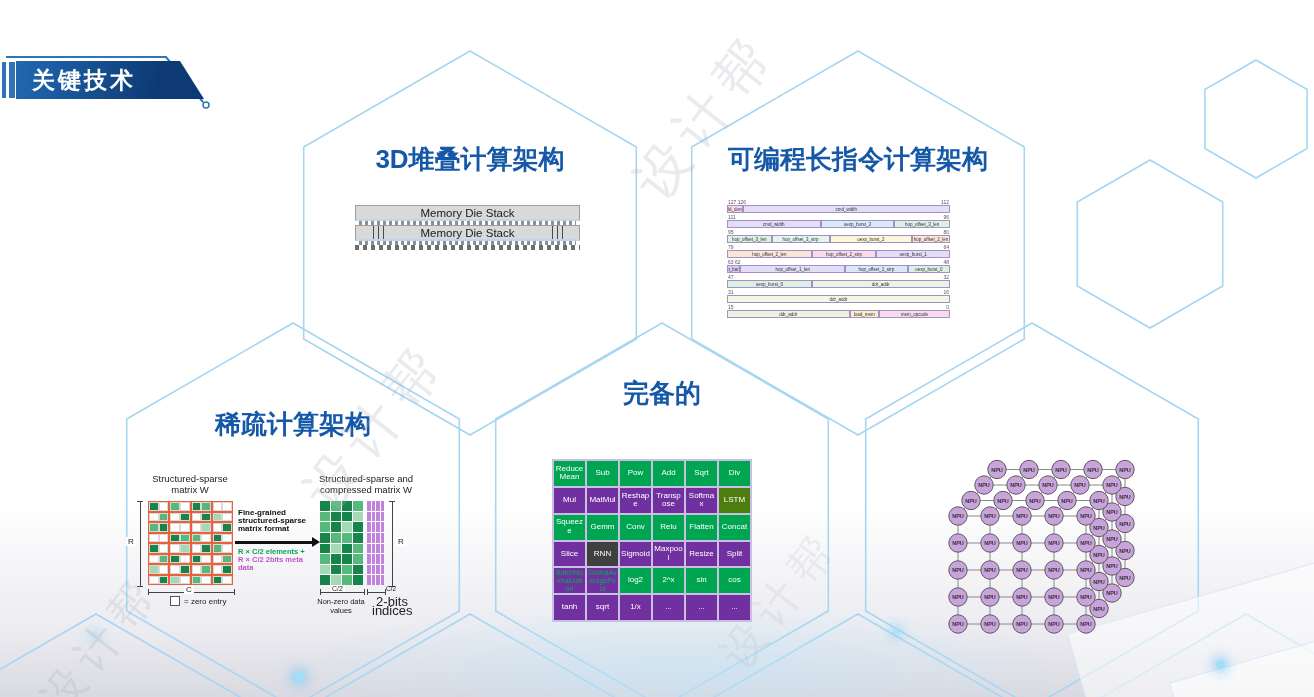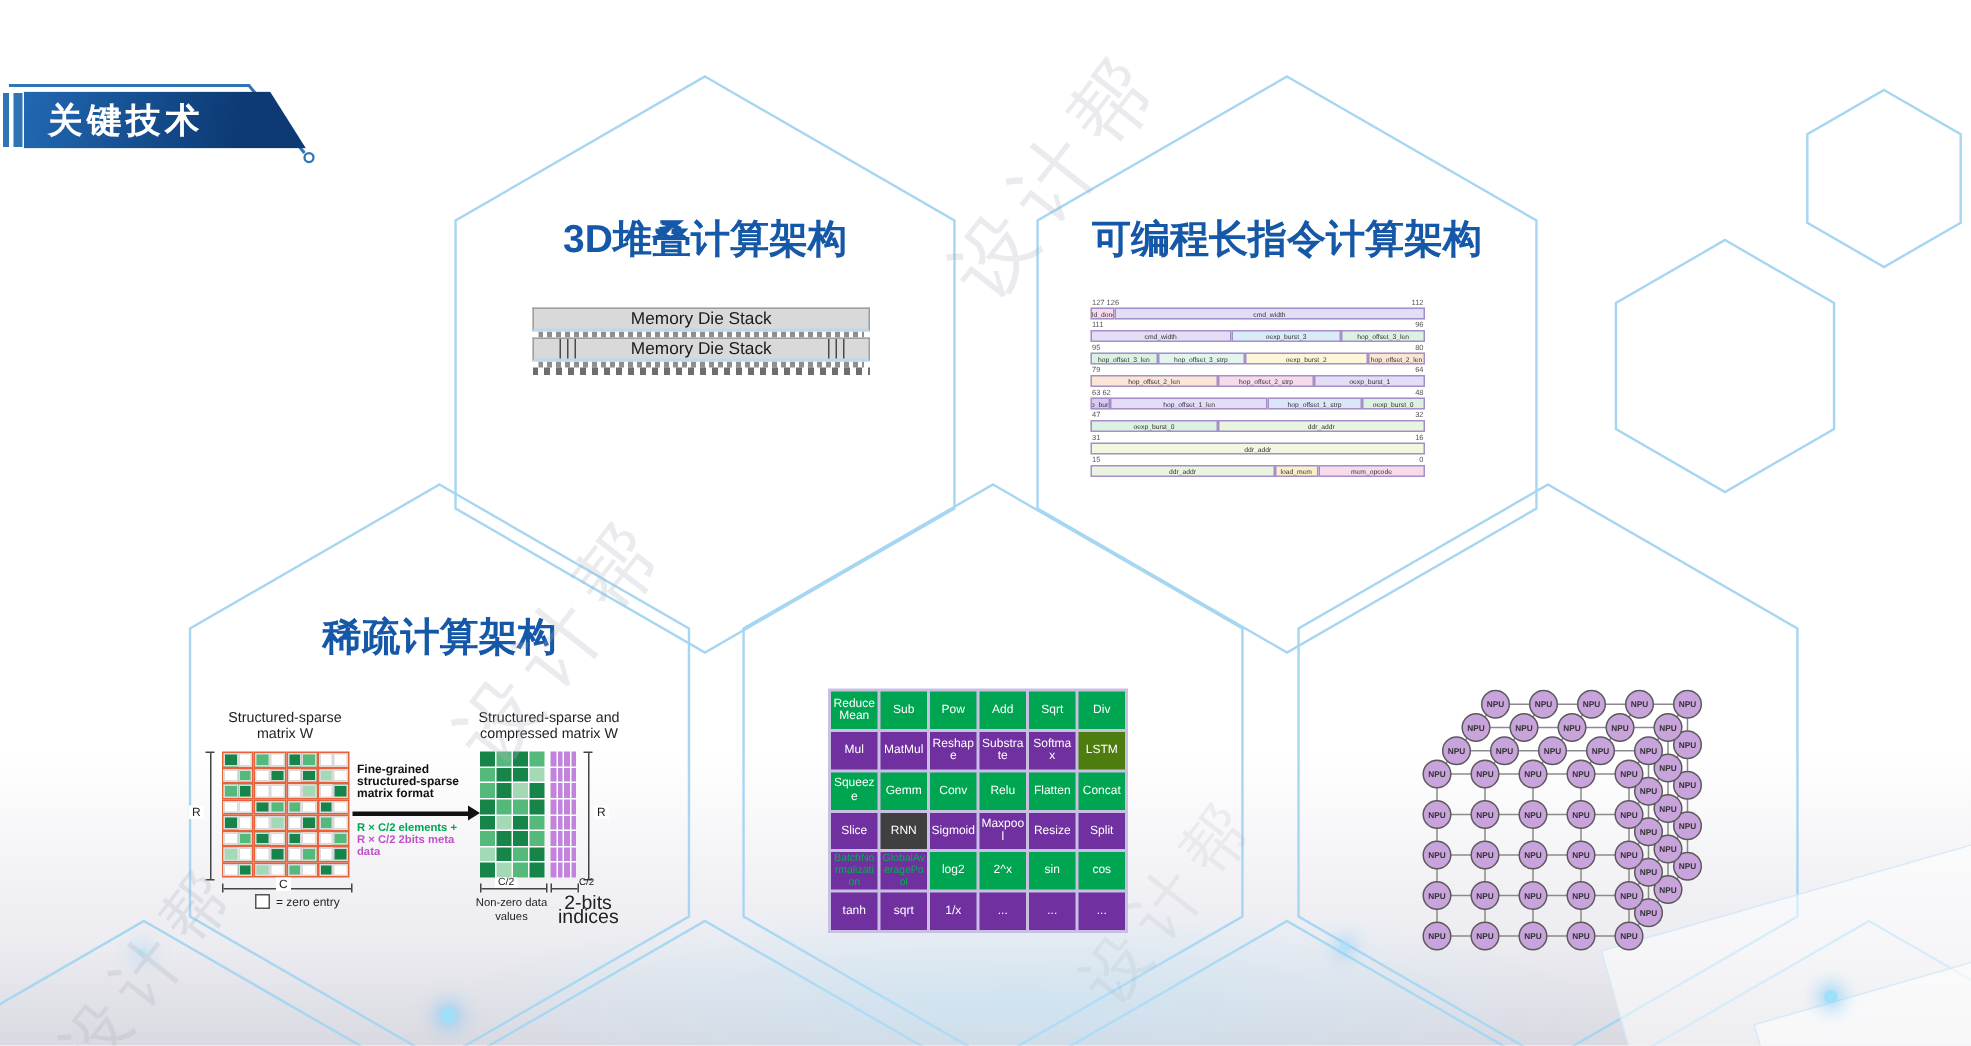--- a/index.html
+++ b/index.html
@@ -121,20 +121,21 @@
 
 <div class="wm" style="left:610px;top:80px;">设计帮</div>
 <div class="wm" style="left:280px;top:390px;">设计帮</div>
 <div class="wm" style="left:20px;top:615px;font-size:44px;">设计帮</div>
 <div class="wm" style="left:700px;top:570px;font-size:44px;opacity:.7;">设计帮</div>
 
 <div class="hex-title" style="left:330px;top:143px;width:280px;">3D堆叠计算架构</div>
 <div class="hex-title" style="left:700px;top:143px;width:316px;">可编程长指令计算架构</div>
 <div class="hex-title" style="left:153px;top:408px;width:280px;">稀疏计算架构</div>
 <div class="hex-title" style="left:512px;top:377px;width:300px;">
+  <div>完备的</div>
 </div>
 <div class="hex-title" style="left:882px;top:377px;width:300px;">
 </div>
 
 <div id="stack">
   <div id="stack-dies">
       <div class="die" style="border-bottom: 2px solid rgb(189, 215, 238);">Memory Die Stack</div>
       <div class="bump"></div>
       <div class="die" style="border-bottom: 2px solid rgb(189, 215, 238);">Memory Die Stack<div class="tsv" style="left: 17px;"></div><div class="tsv" style="left: 22px;"></div><div class="tsv" style="left: 27px;"></div><div class="tsv" style="left: 196px;"></div><div class="tsv" style="left: 201px;"></div><div class="tsv" style="left: 206px;"></div></div>
       <div class="bump"></div>
@@ -476,21 +477,21 @@
 <div id="op-grid">
     <div class="op-cell" style="background: rgb(0, 165, 81);">Reduce Mean</div>
     <div class="op-cell" style="background: rgb(0, 165, 81);">Sub</div>
     <div class="op-cell" style="background: rgb(0, 165, 81);">Pow</div>
     <div class="op-cell" style="background: rgb(0, 165, 81);">Add</div>
     <div class="op-cell" style="background: rgb(0, 165, 81);">Sqrt</div>
     <div class="op-cell" style="background: rgb(0, 165, 81);">Div</div>
     <div class="op-cell" style="background: rgb(112, 48, 160);">Mul</div>
     <div class="op-cell" style="background: rgb(112, 48, 160);">MatMul</div>
     <div class="op-cell" style="background: rgb(112, 48, 160);">Reshape</div>
-    <div class="op-cell" style="background: rgb(112, 48, 160);">Substrate</div>
+    <div class="op-cell" style="background: rgb(112, 48, 160);">Transpose</div>
     <div class="op-cell" style="background: rgb(112, 48, 160);">Softmax</div>
     <div class="op-cell" style="background: #4d7c0f;">LSTM</div>
     <div class="op-cell" style="background: rgb(0, 165, 81);">Squeeze</div>
     <div class="op-cell" style="background: rgb(0, 165, 81);">Gemm</div>
     <div class="op-cell" style="background: rgb(0, 165, 81);">Conv</div>
     <div class="op-cell" style="background: rgb(0, 165, 81);">Relu</div>
     <div class="op-cell" style="background: rgb(0, 165, 81);">Flatten</div>
     <div class="op-cell" style="background: rgb(0, 165, 81);">Concat</div>
     <div class="op-cell" style="background: rgb(112, 48, 160);">Slice</div>
     <div class="op-cell" style="background: #404040;">RNN</div>

